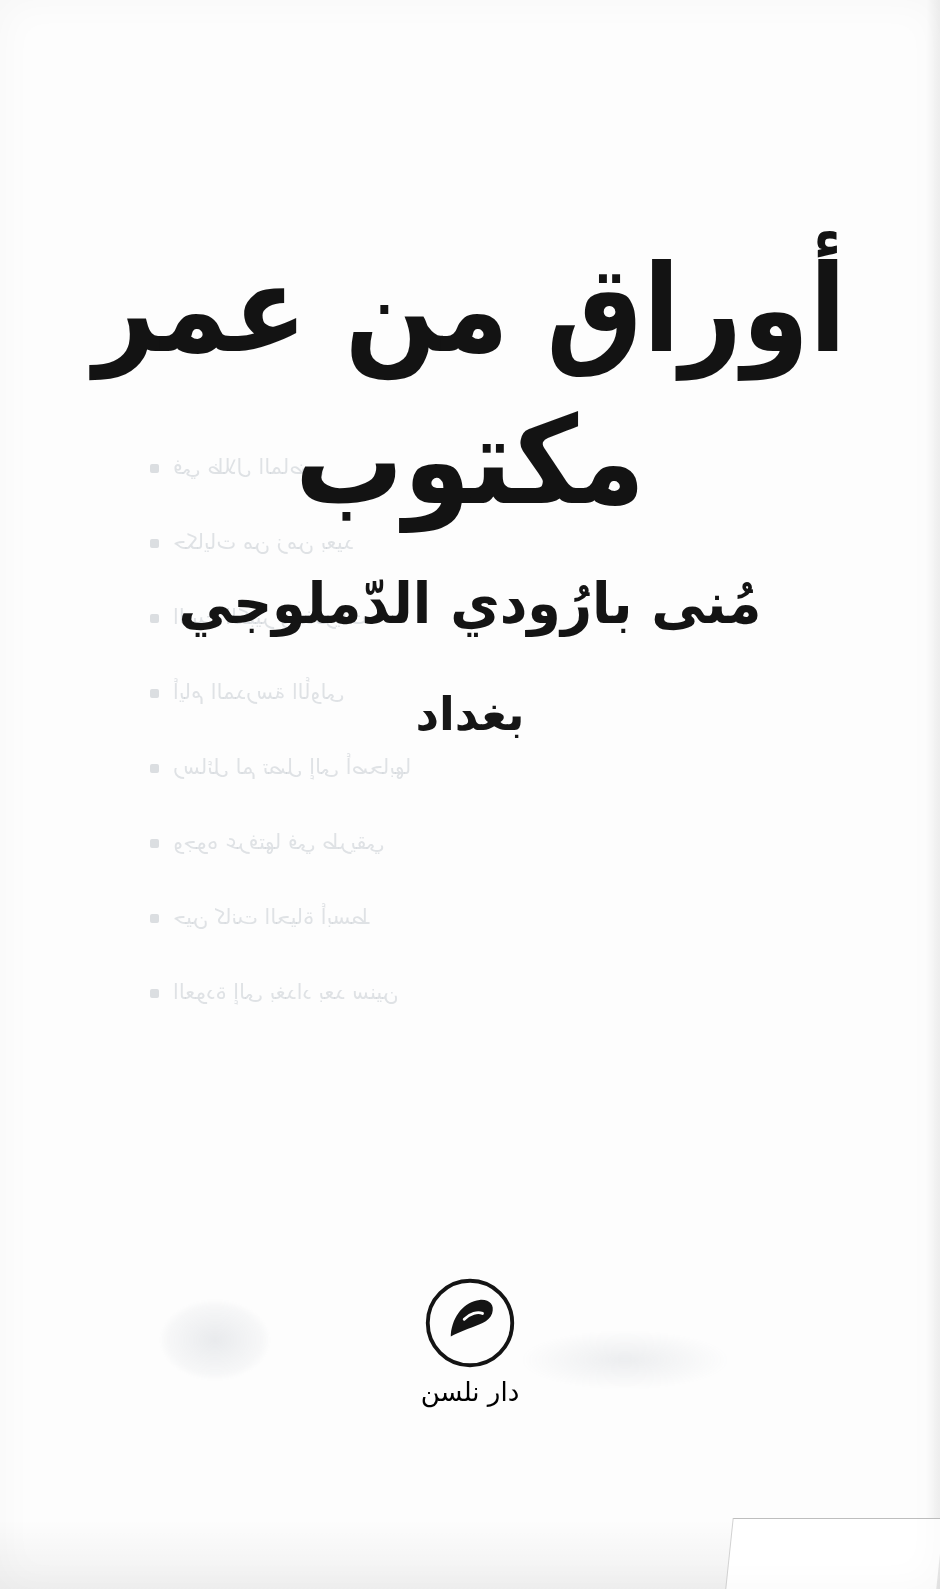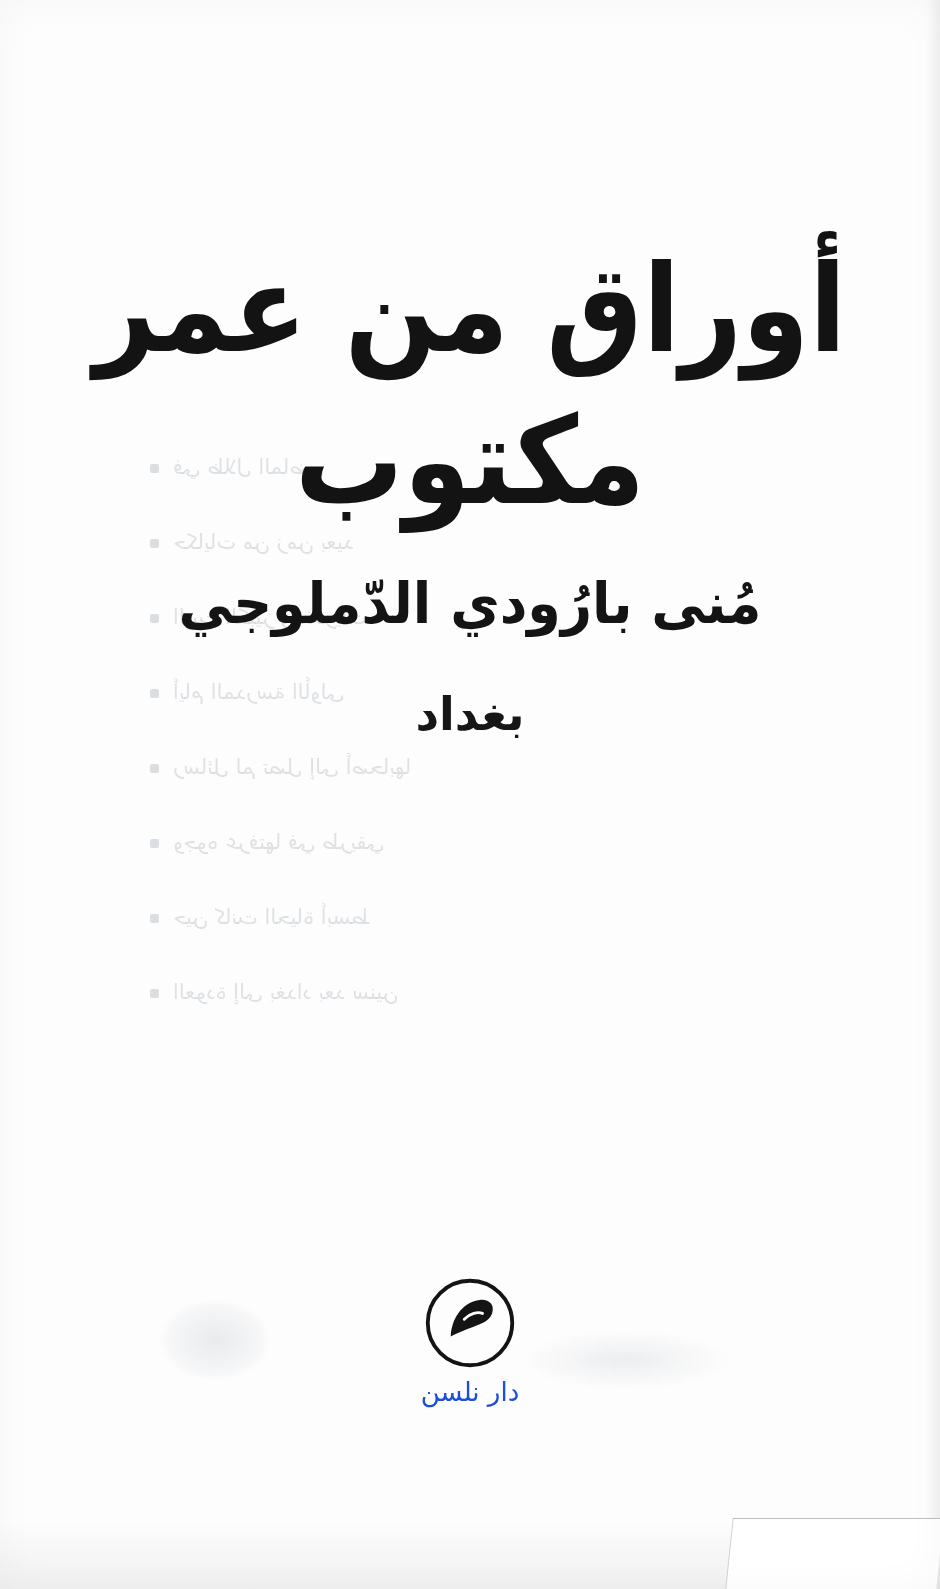--- a/index.html
+++ b/index.html
@@ -107,21 +107,21 @@
   }
   .logo-mark {
     width: 96px;
     height: 96px;
     margin: 0 auto;
     display: block;
   }
   .publisher-name {
     margin-top: 6px;
     font-size: 26px;
-    color: #1d4ed8;
+    color: #000000;
     direction: rtl;
     letter-spacing: 1px;
   }
 
   
   .stamp {
     position: absolute;
     left: 160px;
     top: 1300px;
     width: 110px;

